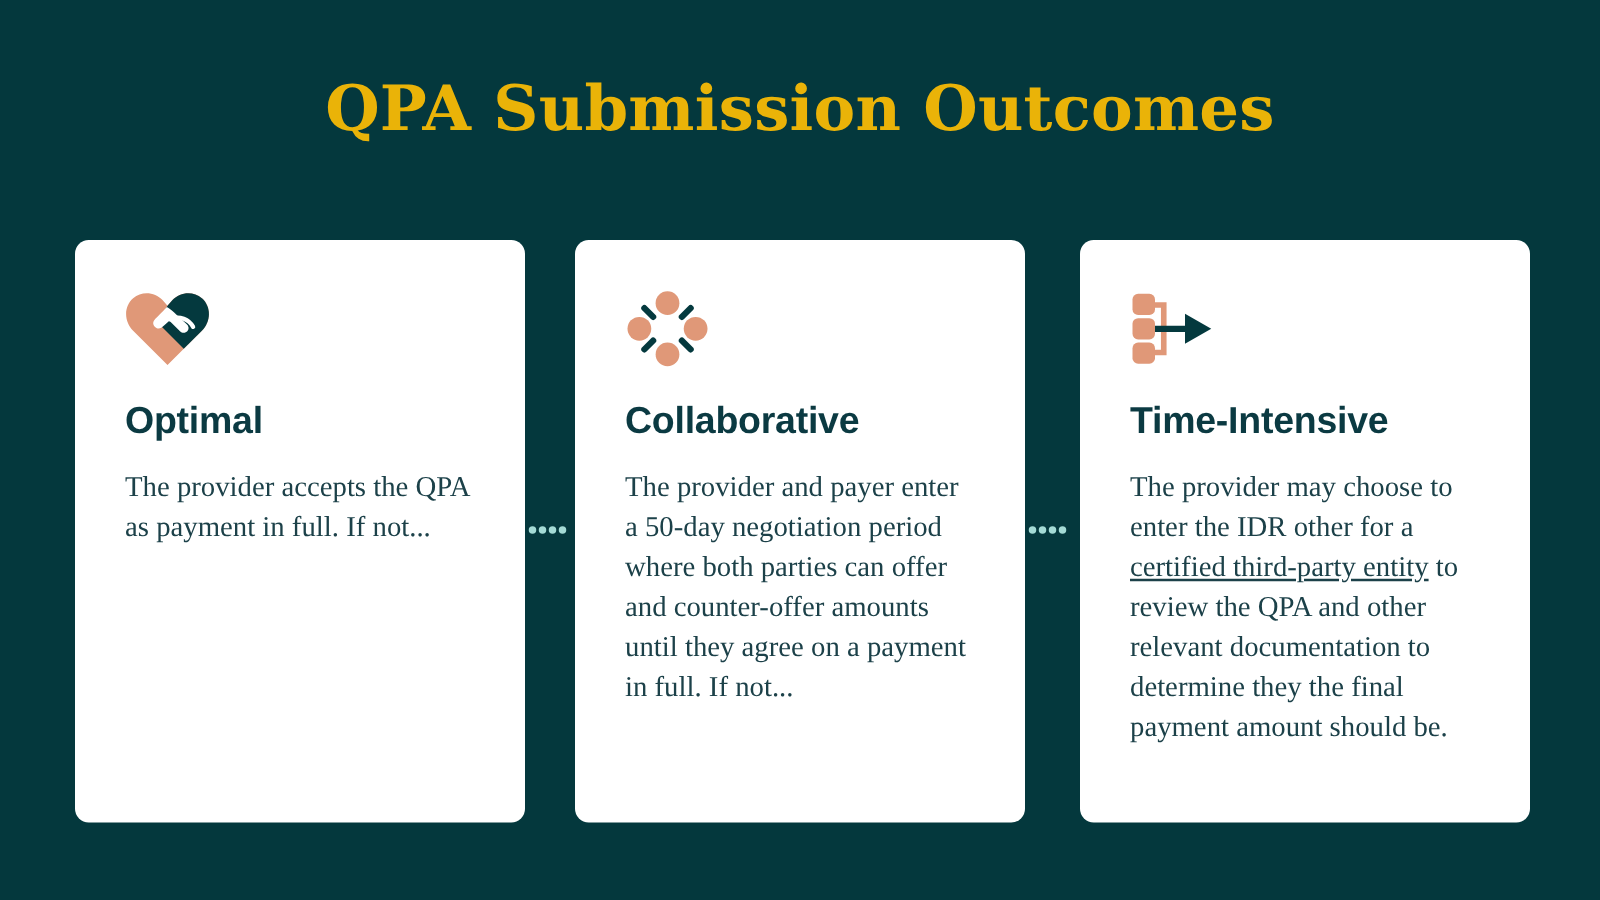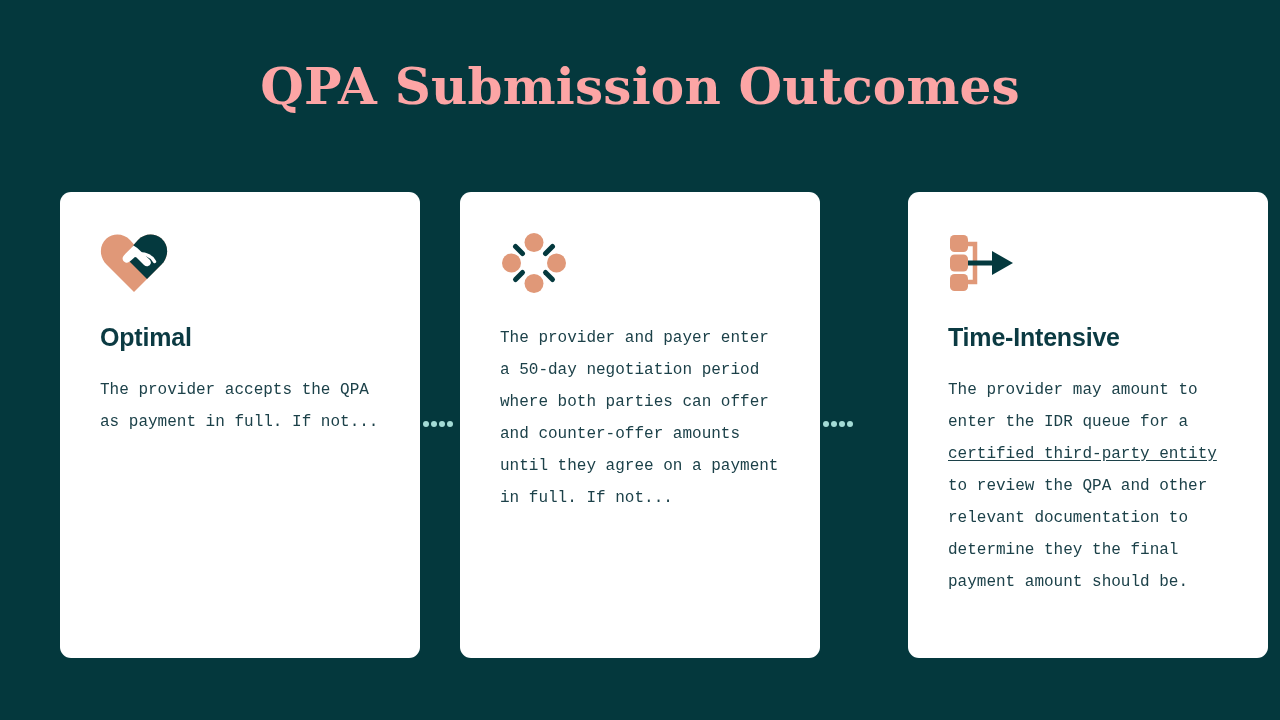--- a/index.html
+++ b/index.html
@@ -24,21 +24,21 @@
     position: absolute;
     top: 55px;
     left: 0;
     width: 1280px;
     text-align: center;
     font-family: "DejaVu Serif", "Liberation Serif", serif;
     font-weight: bold;
     font-size: 50px;
     line-height: 64px;
     letter-spacing: 0.2px;
-    color: #fca5a5;
+    color: #eab308;
   }
 
   .cards {
     position: absolute;
     top: 192px;
     left: 60px;
     width: 1160px;
     height: 466px;
   }
 
@@ -47,42 +47,42 @@
     top: 0;
     width: 360px;
     height: 466px;
     background: #ffffff;
     border-radius: 11px;
     box-sizing: border-box;
     padding: 40px 40px 0 40px;
   }
   .card-0 { left: 0px; }
   .card-1 { left: 400px; }
-  .card-2 { left: 848px; }
+  .card-2 { left: 804px; }
 
   .card-icon {
     width: 68px;
     height: 62px;
     margin-bottom: 28px;
     display: block;
   }
 
   .card-title {
     font-family: "Liberation Sans", sans-serif;
     font-weight: bold;
-    font-size: 25px;
+    font-size: 30px;
     line-height: 30px;
     color: #0b3a42;
     margin: 0 0 22px 0;
     letter-spacing: -0.2px;
   }
 
   .card-body {
-    font-family: Liberation Mono, monospace;
-    font-size: 16px;
+    font-family: Liberation Serif, serif;
+    font-size: 23px;
     line-height: 32px;
     color: #1c4149;
     margin: 0;
     max-width: 282px;
   }
 
   .card-body .inline-link {
     color: #1c4149;
     text-decoration: underline;
     text-underline-offset: 2px;
@@ -132,35 +132,36 @@
       <svg class="card-icon" viewBox="0 0 68 62">
         <circle cx="34" cy="10.5" r="9.5" fill="#e09878"></circle>
         <circle cx="34" cy="51.5" r="9.5" fill="#e09878"></circle>
         <circle cx="11.5" cy="31" r="9.5" fill="#e09878"></circle>
         <circle cx="56.5" cy="31" r="9.5" fill="#e09878"></circle>
         <line x1="15.5" y1="14.5" x2="22.5" y2="21.5" stroke="#04393e" stroke-width="5" stroke-linecap="round"></line>
         <line x1="52.5" y1="14.5" x2="45.5" y2="21.5" stroke="#04393e" stroke-width="5" stroke-linecap="round"></line>
         <line x1="15.5" y1="47.5" x2="22.5" y2="40.5" stroke="#04393e" stroke-width="5" stroke-linecap="round"></line>
         <line x1="52.5" y1="47.5" x2="45.5" y2="40.5" stroke="#04393e" stroke-width="5" stroke-linecap="round"></line>
       </svg>
+      <div class="card-title">Collaborative</div>
       <p class="card-body">The provider and payer enter a 50-day negotiation period where both parties can offer and counter-offer amounts until they agree on a payment in full. If not...</p>
     </div>
 
     <div class="card card-2">
       <svg class="card-icon" viewBox="0 0 68 62">
         <path d="M17 12 H27 V31" stroke="#e09878" stroke-width="4.5" fill="none"></path>
         <path d="M17 50 H27 V31" stroke="#e09878" stroke-width="4.5" fill="none"></path>
         <rect x="2" y="3" width="18" height="17" rx="4.5" fill="#e09878"></rect>
         <rect x="2" y="22.5" width="18" height="17" rx="4.5" fill="#e09878"></rect>
         <rect x="2" y="42" width="18" height="17" rx="4.5" fill="#e09878"></rect>
         <line x1="20" y1="31" x2="48" y2="31" stroke="#04393e" stroke-width="5"></line>
         <path d="M44 19 L65 31 L44 43 Z" fill="#04393e"></path>
       </svg>
       <div class="card-title">Time-Intensive</div>
-      <p class="card-body"><span>The provider may amount to enter the IDR queue for a </span><a class="inline-link">certified third-party entity</a><span> to review the QPA and other relevant documentation to determine they the final payment amount should be.</span></p>
+      <p class="card-body"><span>The provider may choose to enter the IDR other for a </span><a class="inline-link">certified third-party entity</a><span> to review the QPA and other relevant documentation to determine they the final payment amount should be.</span></p>
     </div>
 
   </div>
 
   <div class="connector connector-0">
     <span class="dot"></span>
     <span class="dot"></span>
     <span class="dot"></span>
     <span class="dot"></span>
   </div>

